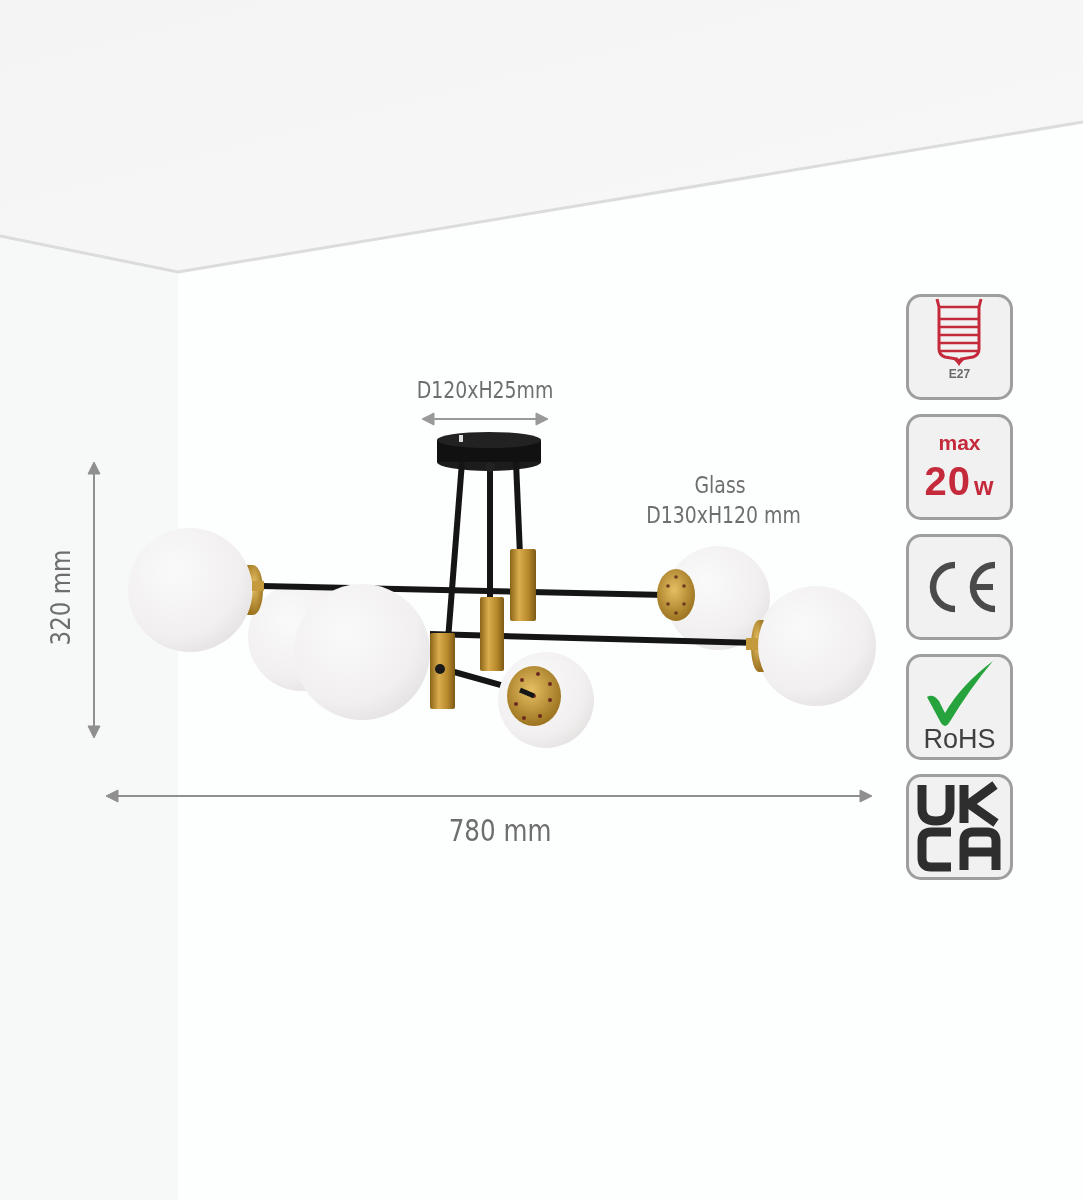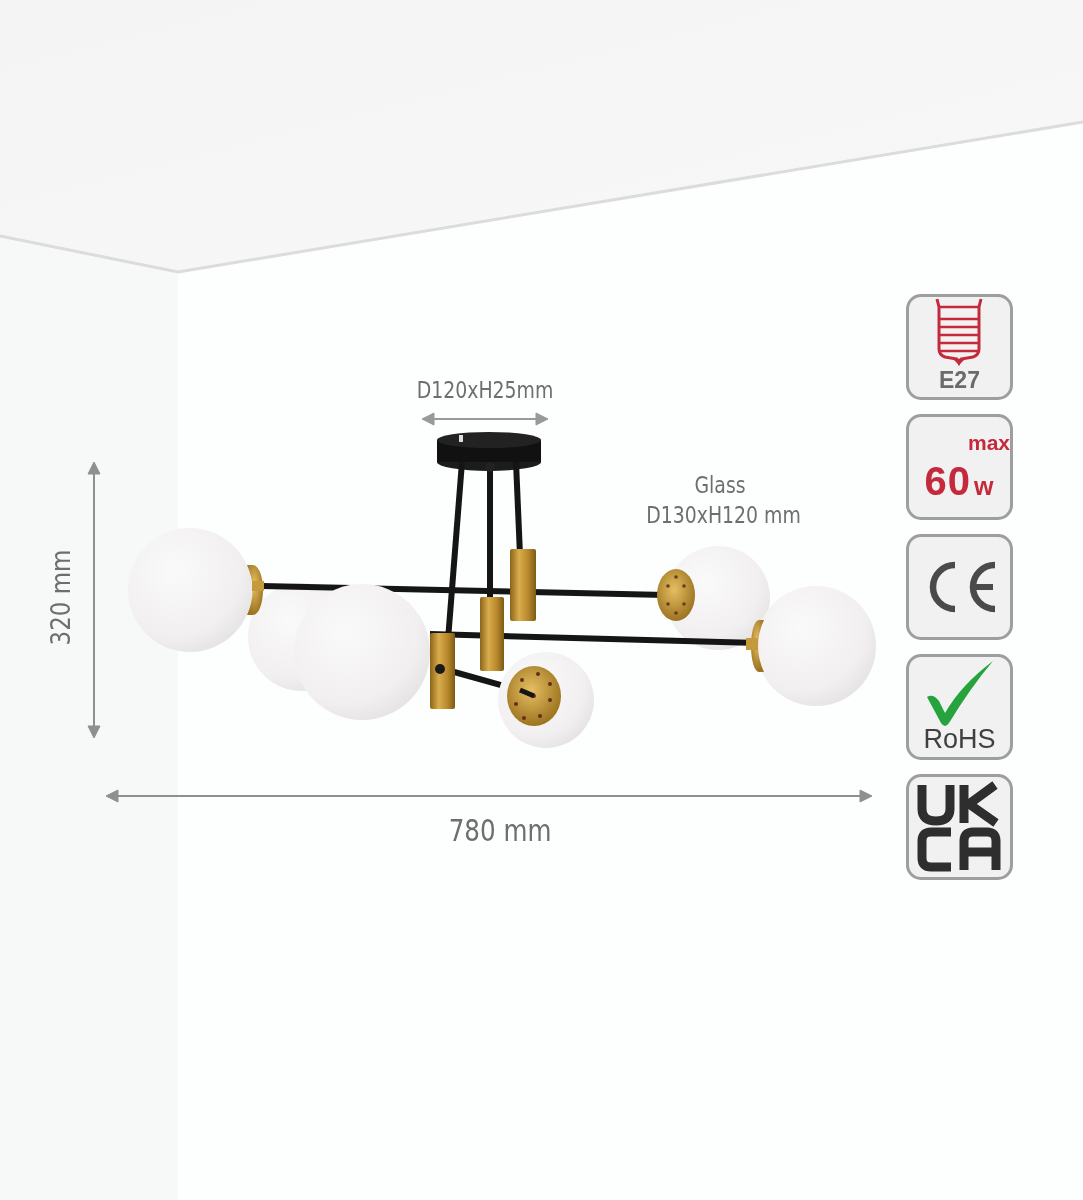--- a/index.html
+++ b/index.html
@@ -30,24 +30,24 @@
       position: absolute; left: 0; width: 107px; height: 106px;
       background: #f1f1f1;
       border: 3px solid #9e9e9e;
       border-radius: 15px;
       overflow: hidden;
     }
     .badge svg { position: absolute; left: 0; top: 0; }
     .badge-text { position: absolute; left: 0; width: 100%; text-align: center; }
 
     .b-e27 { top: 0; }
-    .b-e27 .badge-text { top: 70px; font-size: 23px; font-weight: bold; color: #6a6a6a; }
+    .b-e27 .badge-text { top: 70px; font-size: 12px; font-weight: bold; color: #6a6a6a; }
 
     .b-max { top: 120px; }
-    .b-max .t-max { top: 14px; font-size: 21px; font-weight: bold; color: #c42a3b; text-align: right; }
+    .b-max .t-max { top: 14px; font-size: 21px; font-weight: bold; color: #c42a3b; }
     .b-max .t-watt { top: 42px; font-size: 40px; font-weight: bold; color: #c42a3b; letter-spacing: 1px; }
     .b-max .t-watt .unit { font-size: 25px; margin-left: 3px; }
 
     .b-ce { top: 240px; }
     .b-rohs { top: 360px; }
     .b-rohs .badge-text { top: 67px; font-size: 27px; color: #404040; font-family: "Liberation Sans", sans-serif; }
     .b-ukca { top: 480px; }
   </style>
 </head>
 <body>
@@ -182,21 +182,21 @@
         <line x1="30" y1="38" x2="70" y2="38" stroke="#c42a3b" stroke-width="2.5"></line>
         <line x1="30" y1="46" x2="70" y2="46" stroke="#c42a3b" stroke-width="2.5"></line>
         <line x1="30" y1="54" x2="70" y2="54" stroke="#c42a3b" stroke-width="2.5"></line>
         <polygon points="44,62 56,62 50,68" fill="#c42a3b"></polygon>
       </svg>
       <div class="badge-text">E27</div>
     </div>
 
     <div class="badge b-max">
       <div class="badge-text t-max">max</div>
-      <div class="badge-text t-watt"><span>60</span><span class="unit">w</span></div>
+      <div class="badge-text t-watt"><span>20</span><span class="unit">w</span></div>
     </div>
 
     <div class="badge b-ce">
       <svg width="101" height="100" viewBox="0 0 101 100">
         <path d="M46 28 A22 22 0 1 0 46 72" fill="none" stroke="#4a4a4a" stroke-width="6.5"></path>
         <path d="M86 28 A22 22 0 1 0 86 72" fill="none" stroke="#4a4a4a" stroke-width="6.5"></path>
         <line x1="64" y1="50" x2="84" y2="50" stroke="#4a4a4a" stroke-width="6"></line>
       </svg>
     </div>
 

